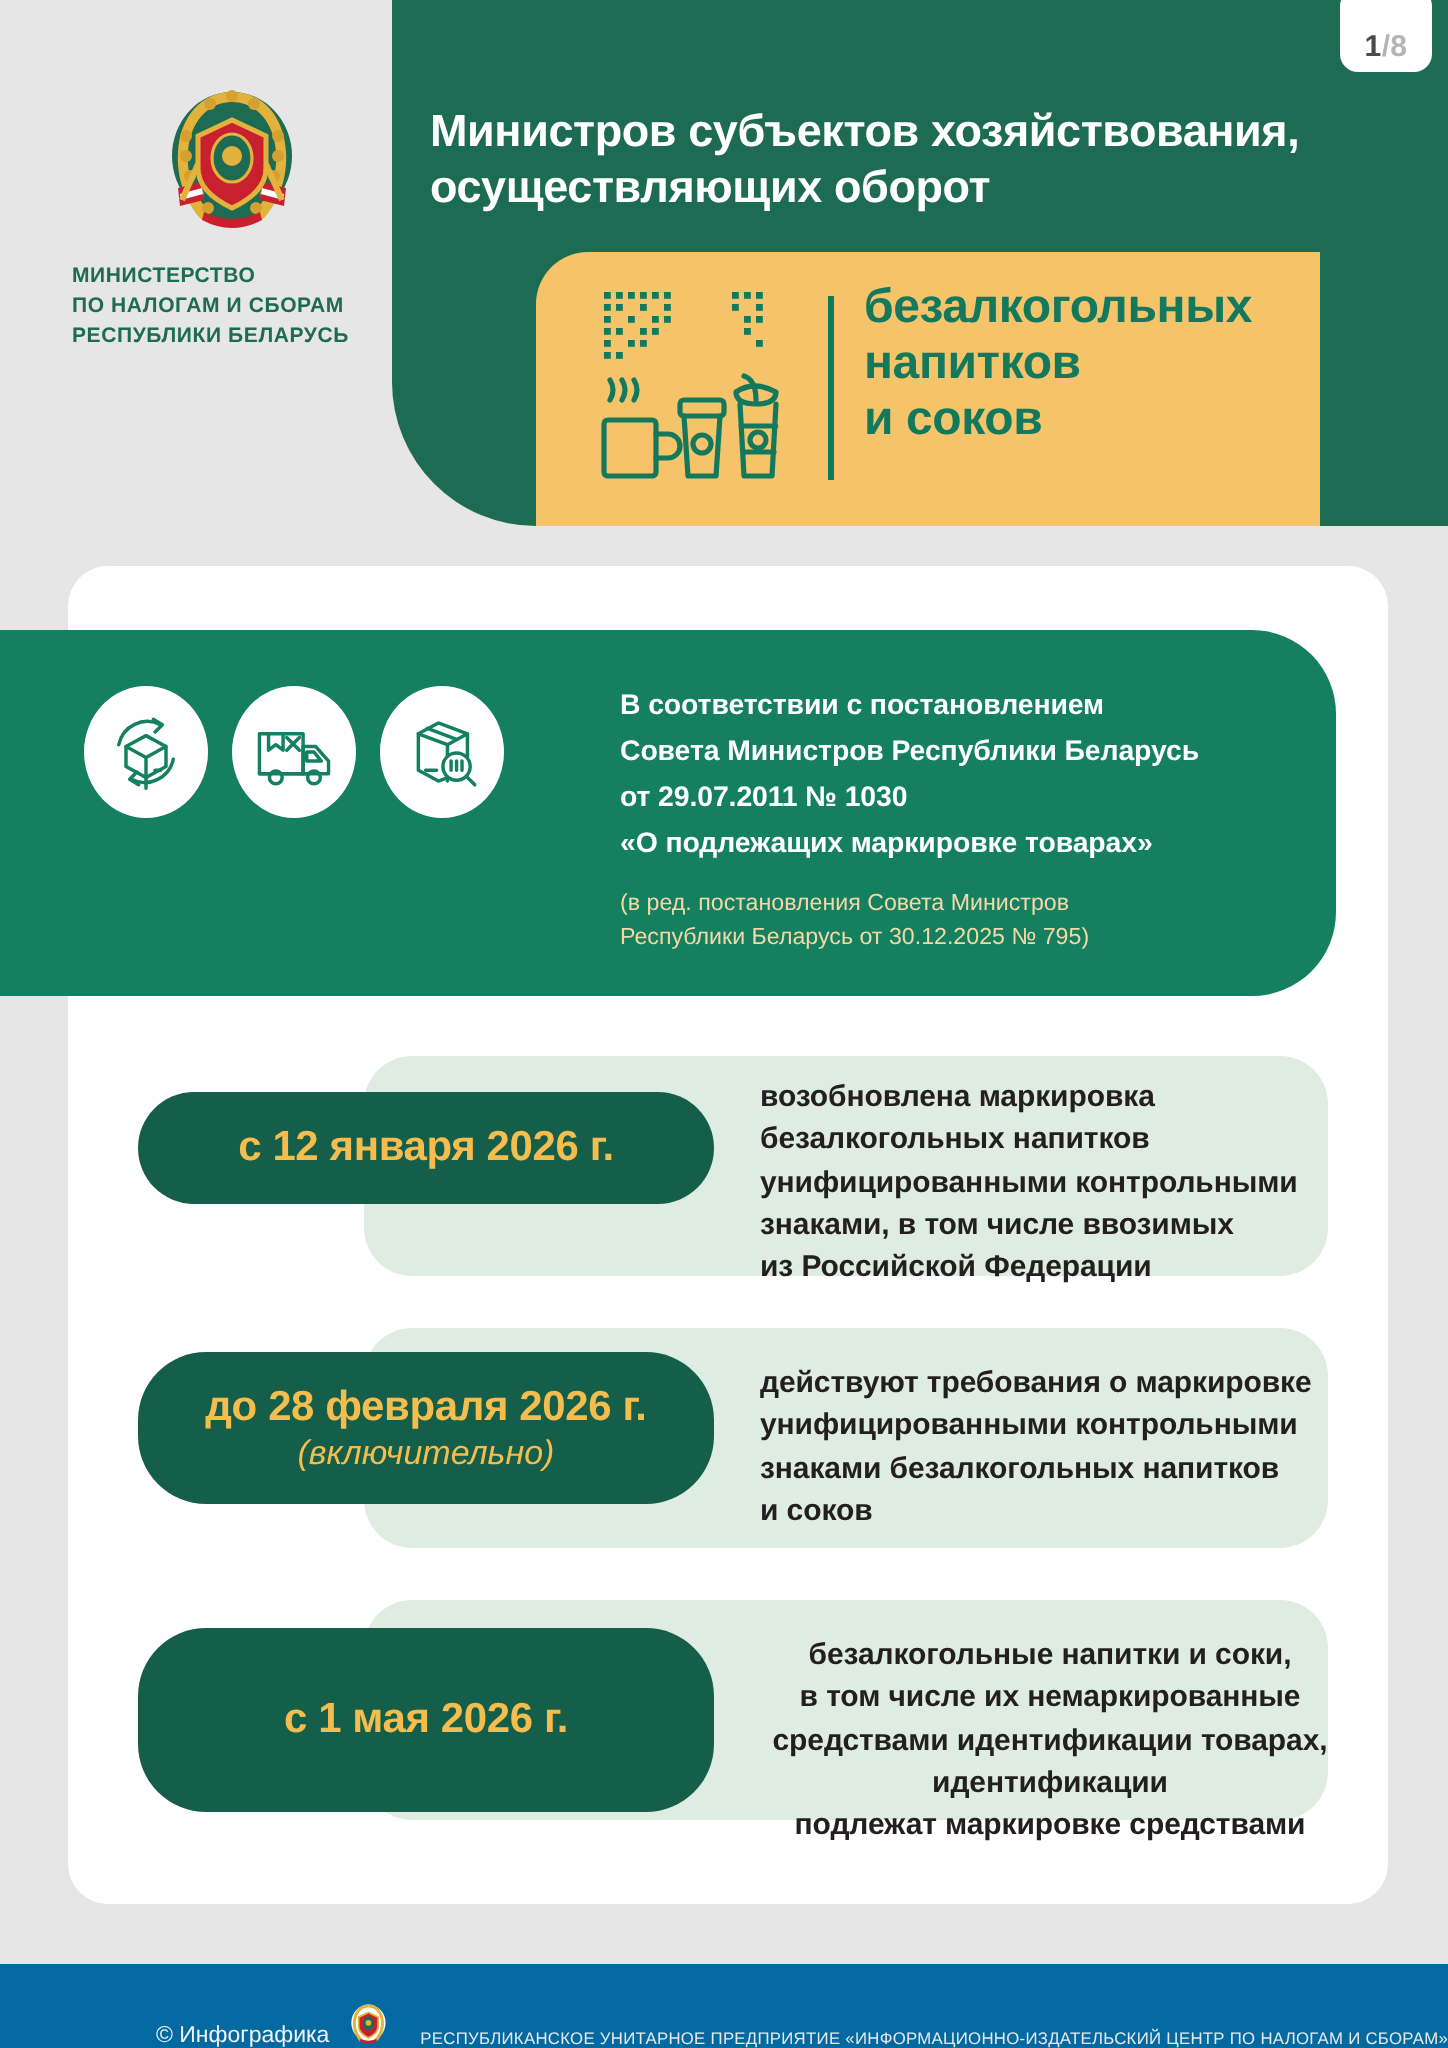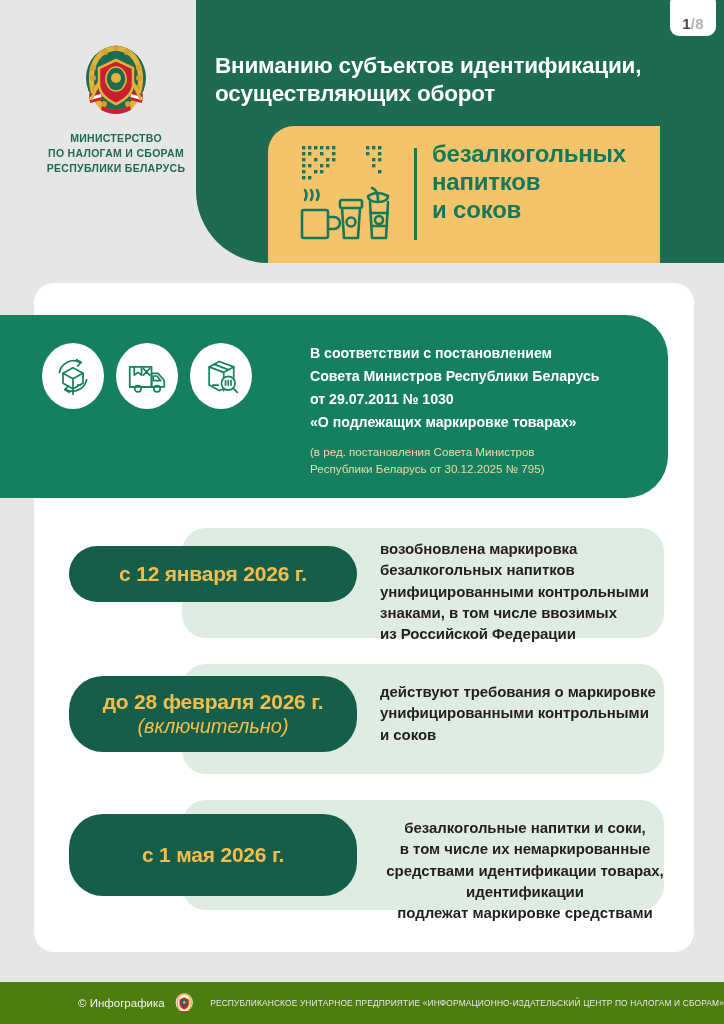--- a/index.html
+++ b/index.html
@@ -30,21 +30,21 @@
 
   .header-title{
     position:absolute;left:215px;top:52px;width:470px;
     color:#ffffff;font-size:22.5px;font-weight:bold;line-height:1.24;
     letter-spacing:-0.2px;
     font-family:"Liberation Sans","DejaVu Sans",sans-serif;
   }
   .header-title span{display:block;}
 
   
-  .emblem-block{position:absolute;left:36px;top:38px;width:160px;text-align:center;}
+  .emblem-block{position:absolute;left:36px;top:38px;width:160px;}
   .emblem{width:70px;height:84px;margin:0 auto;display:block;}
   .ministry{
     margin-top:9px;color:#1d6b52;font-size:10.5px;font-weight:bold;
     line-height:1.45;letter-spacing:0.3px;
   }
   .ministry span{display:block;white-space:nowrap;}
 
   
   .badge{
     position:absolute;left:268px;top:126px;width:392px;height:137px;
@@ -94,45 +94,45 @@
     position:absolute;left:182px;width:482px;
     background:#dfece1;border-radius:24px;
   }
   .row-pill{
     position:absolute;left:69px;width:288px;
     background:#155f4a;border-radius:34px;
     display:flex;flex-direction:column;align-items:center;justify-content:center;
     box-sizing:border-box;
   }
   .pill-main{color:#f5bd4d;font-size:21px;font-weight:bold;letter-spacing:-0.2px;white-space:nowrap;}
-  .pill-sub{color:#f5bd4d;font-size:20px;font-style:italic;margin-top:1px;white-space:nowrap;}
+  .pill-sub{color:#f5bd4d;font-size:17px;font-style:italic;margin-top:1px;white-space:nowrap;}
   .row-desc{
     position:absolute;left:380px;width:290px;
     color:#231f20;font-size:15px;font-weight:bold;line-height:1.42;
     letter-spacing:-0.05px;
   }
   .row-desc span{display:block;}
 
   
   #row1 .row-panel{top:528px;height:110px;}
   #row1 .row-pill{top:546px;height:56px;}
   #row1 .row-desc{top:538px;}
 
   #row2 .row-panel{top:664px;height:110px;}
   #row2 .row-pill{top:676px;height:76px;}
   #row2 .row-desc{top:681px;}
 
   #row3 .row-panel{top:800px;height:110px;}
-  #row3 .row-pill{top:814px;height:82px;}
+  #row3 .row-pill{top:814px;height:92px;}
   #row3 .row-desc{top:817px;text-align:center;}
 
   
   .footer{
     position:absolute;left:0;bottom:0;width:724px;height:42px;
-    background:#4d7c0f;display:flex;align-items:center;
+    background:#0369a1;display:flex;align-items:flex-end;
   }
   .footer-copy{
     margin-left:78px;color:#f2f2f2;font-size:11.5px;font-weight:normal;
     white-space:nowrap;
   }
   .footer-emblem{margin-left:9px;width:22px;height:24px;display:block;}
   .footer-org{
     margin-left:16px;color:#e8e8e8;font-size:8.4px;letter-spacing:0.15px;
     white-space:nowrap;
   }
@@ -143,21 +143,21 @@
 <div class="page">
 
   <div class="header-green"></div>
 
   <div class="page-indicator">
     <span class="cur">1</span>
       <span class="tot">/8</span>
   </div>
 
   <div class="header-title">
-    <span>Вниманию субъектов идентификации,</span>
+    <span>Министров субъектов хозяйствования,</span>
     <span>осуществляющих оборот</span>
   </div>
 
   <div class="emblem-block">
     <svg class="emblem" viewBox="0 0 70 84">
       <ellipse cx="35" cy="40" rx="30" ry="32" fill="#1d6b52"></ellipse>
       <path d="M35 8 C20 8 9 20 8 38 C7 54 14 66 20 72 L24 68 C18 62 12 52 13 38 C14 23 23 13 35 13 Z" fill="#e3b23c"></path>
       <path d="M35 8 C50 8 61 20 62 38 C63 54 56 66 50 72 L46 68 C52 62 58 52 57 38 C56 23 47 13 35 13 Z" fill="#e3b23c"></path>
       <g fill="#d4a02f">
         <circle cx="12" cy="30" r="3"></circle>
@@ -324,20 +324,21 @@
 
   <div class="row" id="row2">
     <div class="row-panel"></div>
     <div class="row-pill">
       <div class="pill-main">до 28 февраля 2026 г.</div>
       <div class="pill-sub">(включительно)</div>
     </div>
     <div class="row-desc">
       <span>действуют требования о маркировке</span>
       <span>унифицированными контрольными</span>
+      <span>знаками безалкогольных напитков</span>
       <span>и соков</span>
     </div>
   </div>
 
   <div class="row" id="row3">
     <div class="row-panel"></div>
     <div class="row-pill">
       <div class="pill-main">с 1 мая 2026 г.</div>
     </div>
     <div class="row-desc">

